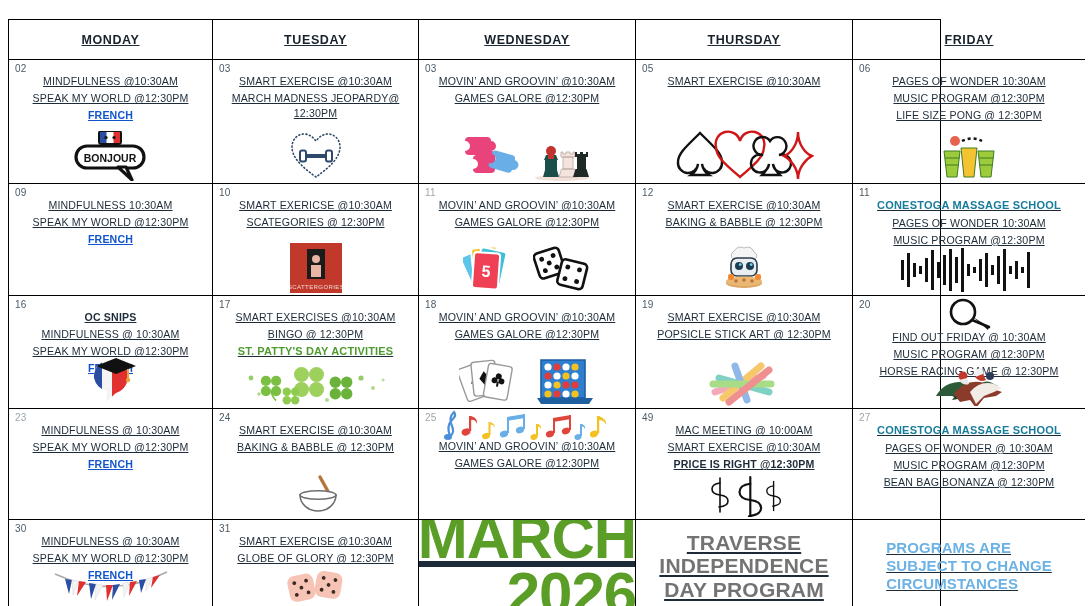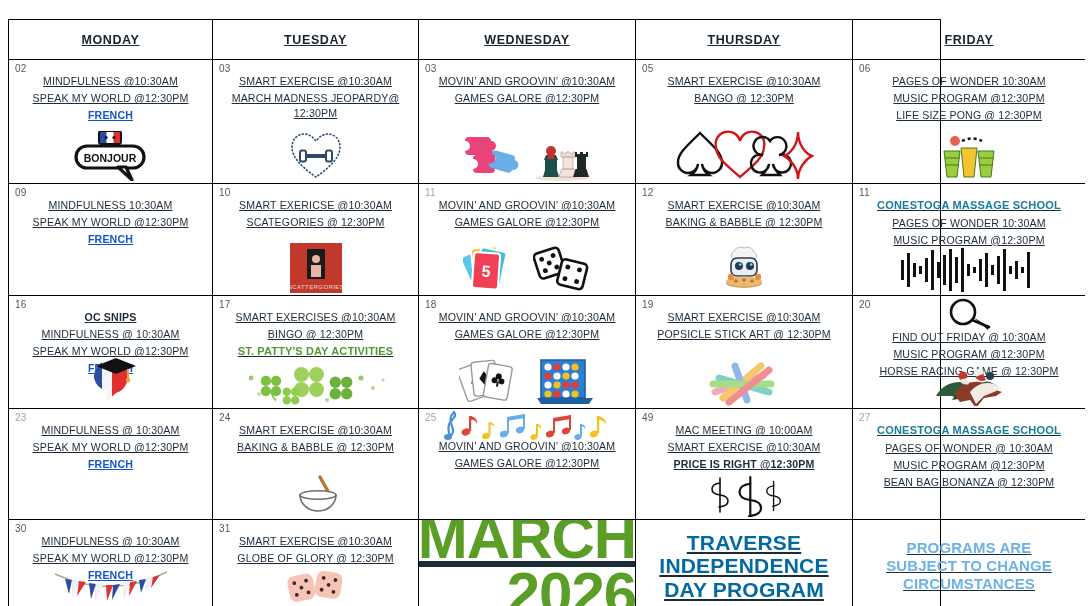--- a/index.html
+++ b/index.html
@@ -53,26 +53,26 @@
        pointer-events:none;}
   .art svg{display:block;}
 
   
   .footer-cell{display:flex;align-items:center;justify-content:center;text-align:center;}
   .month-title{
     color:#5a9e27;font-weight:bold;font-size:60px;line-height:.94;
     letter-spacing:-1px;text-align:right;
   }
   .prog-title{
-    color:#0369a1;font-weight:bold;font-size:21px;line-height:1.1;
+    color:#737373;font-weight:bold;font-size:21px;line-height:1.1;
     letter-spacing:.2px;text-align:center;
   }
   .notice{
     color:#6cb2e4;font-weight:bold;font-size:15px;line-height:1.18;
-    letter-spacing:.1px;text-align:center;
+    letter-spacing:.1px;text-align:left;
   }
 </style>
 </head>
 <body>
 
 <div class="calendar">
 
   <div class="cell dayhead">
       <span>MONDAY</span>
     </div>
@@ -150,21 +150,20 @@
               <rect x="15" y="24" width="6" height="4" fill="#c2332d"></rect>
       <path d="M26 46 h18 l-2.5-8 h-13 z M30 38 h10 v-12 h-10 z M28 26 h14 v-5 h-2 v2 h-3 v-2 h-4 v2 h-3 v-2 h-2 z" fill="#f3e4de" stroke="#b9a69f" stroke-width=".8"></path>
       <path d="M40 46 h16 l-2.5-8 h-11 z M44 38 h9 v-12 h-9 z M42 26 h13 v-5 h-2 v2 h-3 v-2 h-3 v2 h-3 v-2 h-2 z" fill="#1f2a27"></path>
     </svg>
   </span>
         </div>
       </div><div class="cell">
         <div class="daynum">05</div>
         <div class="events">
           <div class="ev sp">SMART EXERCISE @10:30AM</div>
-          <div class="ev sp">BANGO @ 12:30PM</div>
         </div>
         <div class="art">
           <span>
     <svg width="140" height="52" viewBox="0 0 140 52">
       <path d="M26 4 C14 16 4 24 4 33 a10 10 0 0 0 20 2 c-1 6 -4 9 -7 11 h18 c-3 -2 -6 -5 -7 -11 a10 10 0 0 0 20 -2 C48 24 38 16 26 4 z" fill="none" stroke="#111" stroke-width="2.4"></path>
       <path d="M66 48 C52 36 42 28 42 18 A12 12 0 0 1 66 12 A12 12 0 0 1 90 18 C90 28 80 36 66 48 z" fill="none" stroke="#d01616" stroke-width="2.4"></path>
       <path d="M96 12 a9 9 0 1 0 -7 14 a9 9 0 1 0 6 9 c-1 5 -4 8 -7 11 h18 c-3 -3 -6 -6 -7 -11 a9 9 0 1 0 6 -9 a9 9 0 1 0 -9 -14 z" fill="none" stroke="#111" stroke-width="2.4"></path>
       <path d="M124 3 C124 16 132 25 138 27 C132 30 124 39 124 50 C124 39 116 30 110 27 C116 25 124 16 124 3 z" fill="none" stroke="#d01616" stroke-width="2.4"></path>
     </svg>
   </span>

